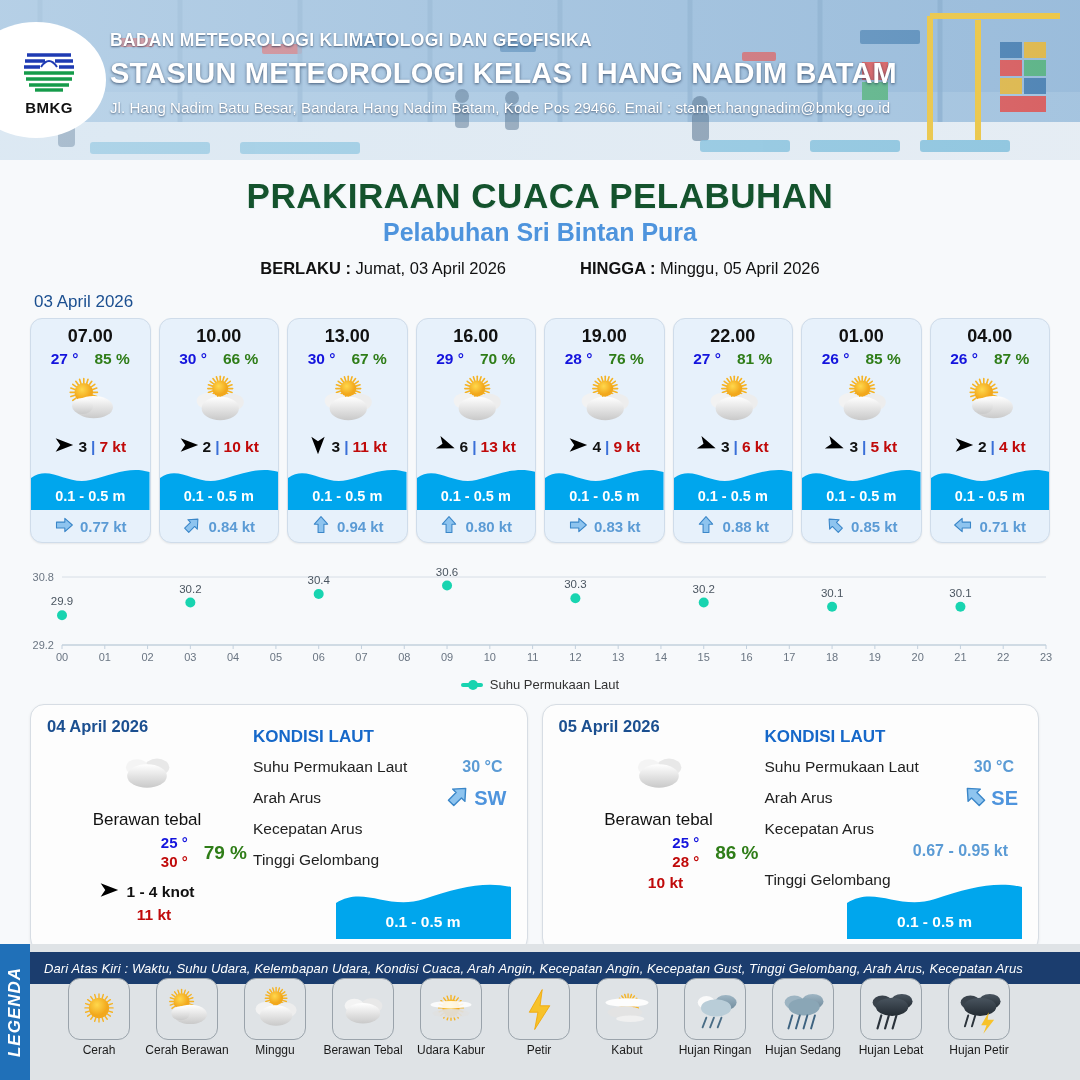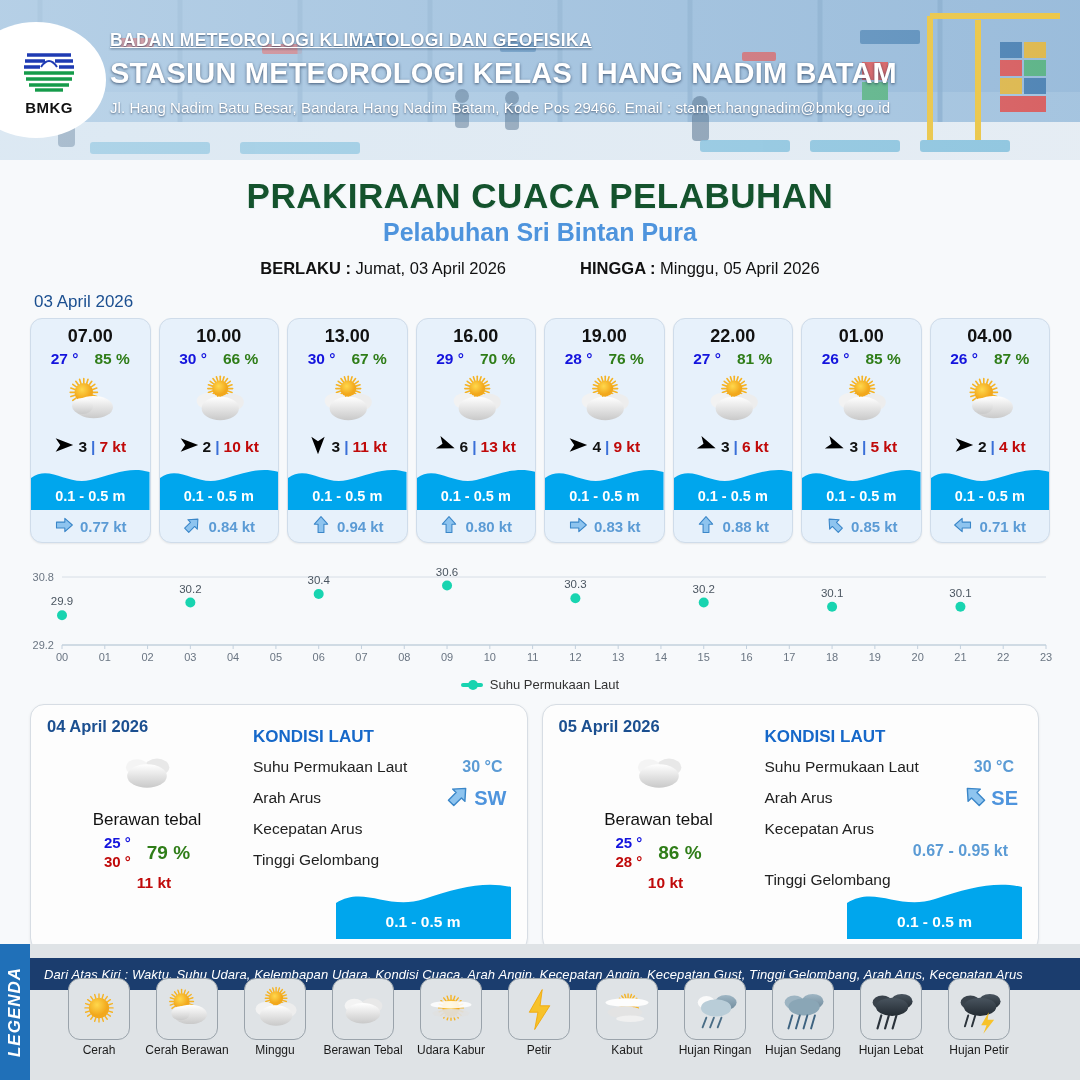--- a/index.html
+++ b/index.html
@@ -29,21 +29,20 @@
   }
   .logo-inner { margin-left:26px; text-align:center; }
   .logo-text {
     font-size:15px; font-weight:bold; color:#111; letter-spacing:.4px;
     margin-top:-2px; font-family:"Liberation Sans", sans-serif;
   }
   .hdr-texts { position:absolute; left:110px; top:30px; width:930px; }
   .hdr-l1 {
     font-size:17.5px; font-weight:bold; color:#fff; letter-spacing:.3px;
     text-shadow: 0 1px 2px rgba(20,40,70,.65);
-    text-decoration: underline;
   }
   .hdr-l2 {
     font-size:29px; font-weight:bold; color:#fff; letter-spacing:.2px;
     margin-top:6px; white-space:nowrap;
     text-shadow: 0 1px 3px rgba(20,40,70,.7);
   }
   .hdr-l3 {
     font-size:15px; color:#fff; margin-top:9px; letter-spacing:.1px;
     text-shadow: 0 1px 2px rgba(20,40,70,.65);
   }
@@ -117,21 +116,21 @@
   .day {
     flex:1; background:#fdfdfd; border:1px solid #d7dde4; border-radius:14px;
     padding:12px 16px 10px 16px; position:relative; height:248px;
     box-shadow: 0 1px 3px rgba(0,0,0,.07);
     display:flex;
   }
   .day-left { width:200px; }
   .day-date { font-size:16.5px; font-weight:bold; color:#1b4f90; }
   .day-icon { height:62px; display:flex; align-items:center; justify-content:center; margin-top:4px; }
   .day-cond { font-size:17px; color:#111; margin-top:8px; text-align:center; }
-  .day-tt { display:flex; align-items:center; gap:16px; margin-top:4px; justify-content:center;}
+  .day-tt { display:flex; align-items:center; gap:16px; margin-top:4px; justify-content:flex-end;}
   .day-temps { display:flex; flex-direction:column; font-size:15px; font-weight:bold; line-height:1.25; }
   .t-min { color:#1414dd; }
   .t-max { color:#c00a0a; }
   .day-hum { font-size:19px; font-weight:bold; color:#2f7d18; }
   .day-wind {
     display:flex; align-items:center; gap:7px; margin-top:8px;
     font-size:15.5px; font-weight:bold; color:#111; justify-content:center;
   }
   .day-gust { text-align:center; font-size:15.5px; font-weight:bold; color:#c00a0a; margin-top:2px; margin-left:14px;}
   .day-right { flex:1; padding-left:6px; position:relative; }
@@ -156,21 +155,21 @@
   .legend-sidebar {
     position:absolute; left:0; top:0; width:30px; height:136px;
     background:#2070b8;
     display:flex; align-items:center; justify-content:center;
   }
   .legend-sidebar span {
     transform: rotate(-90deg); white-space:nowrap;
     font-size:17px; font-weight:bold; font-style:italic; color:#fff; letter-spacing:1px;
   }
   .legend-note {
-    position:absolute; left:30px; top:14px; width:1050px; height:32px;
+    position:absolute; left:30px; top:8px; width:1050px; height:32px;
     background:#1b3d6e; color:#fff; font-style:italic; font-size:13px;
     display:flex; align-items:center; padding-left:14px; letter-spacing:.1px;
   }
   .legend-items {
     position:absolute; left:14px; top:34px; width:1050px; height:100px;
     display:flex; justify-content:center; align-items:flex-start; padding:0 6px;
   }
   .li { width:88px; text-align:center; }
   .li-box {
     width:62px; height:62px; margin:0 auto; border:1px solid #9aa3ab; border-radius:12px;
@@ -990,20 +989,26 @@
           </svg>
         </div>
       <div class="day-cond">Berawan tebal</div>
       <div class="day-tt">
         <div class="day-temps">
           <span class="t-min">25 °</span>
           <span class="t-max">30 °</span>
         </div>
         <div class="day-hum">79 %</div>
       </div>
+      <div class="day-wind">
+        <span><svg width="20" height="20" viewBox="0 0 24 24" style="transform:rotate(90deg)">
+    <path d="M12 1 L20 22 L12 16.5 L4 22 Z" fill="#000"></path>
+            </svg></span>
+        <span>1  - 4 knot</span>
+      </div>
       <div class="day-gust">11 kt</div>
     </div>
     <div class="day-right">
       <div class="kondisi-title">KONDISI LAUT</div>
       <div class="kl-row">
         <span class="kl-lab">Suhu Permukaan Laut</span>
         <span class="kl-val">30 °C</span>
       </div>
       <div class="kl-row">
         <span class="kl-lab">Arah Arus</span>

